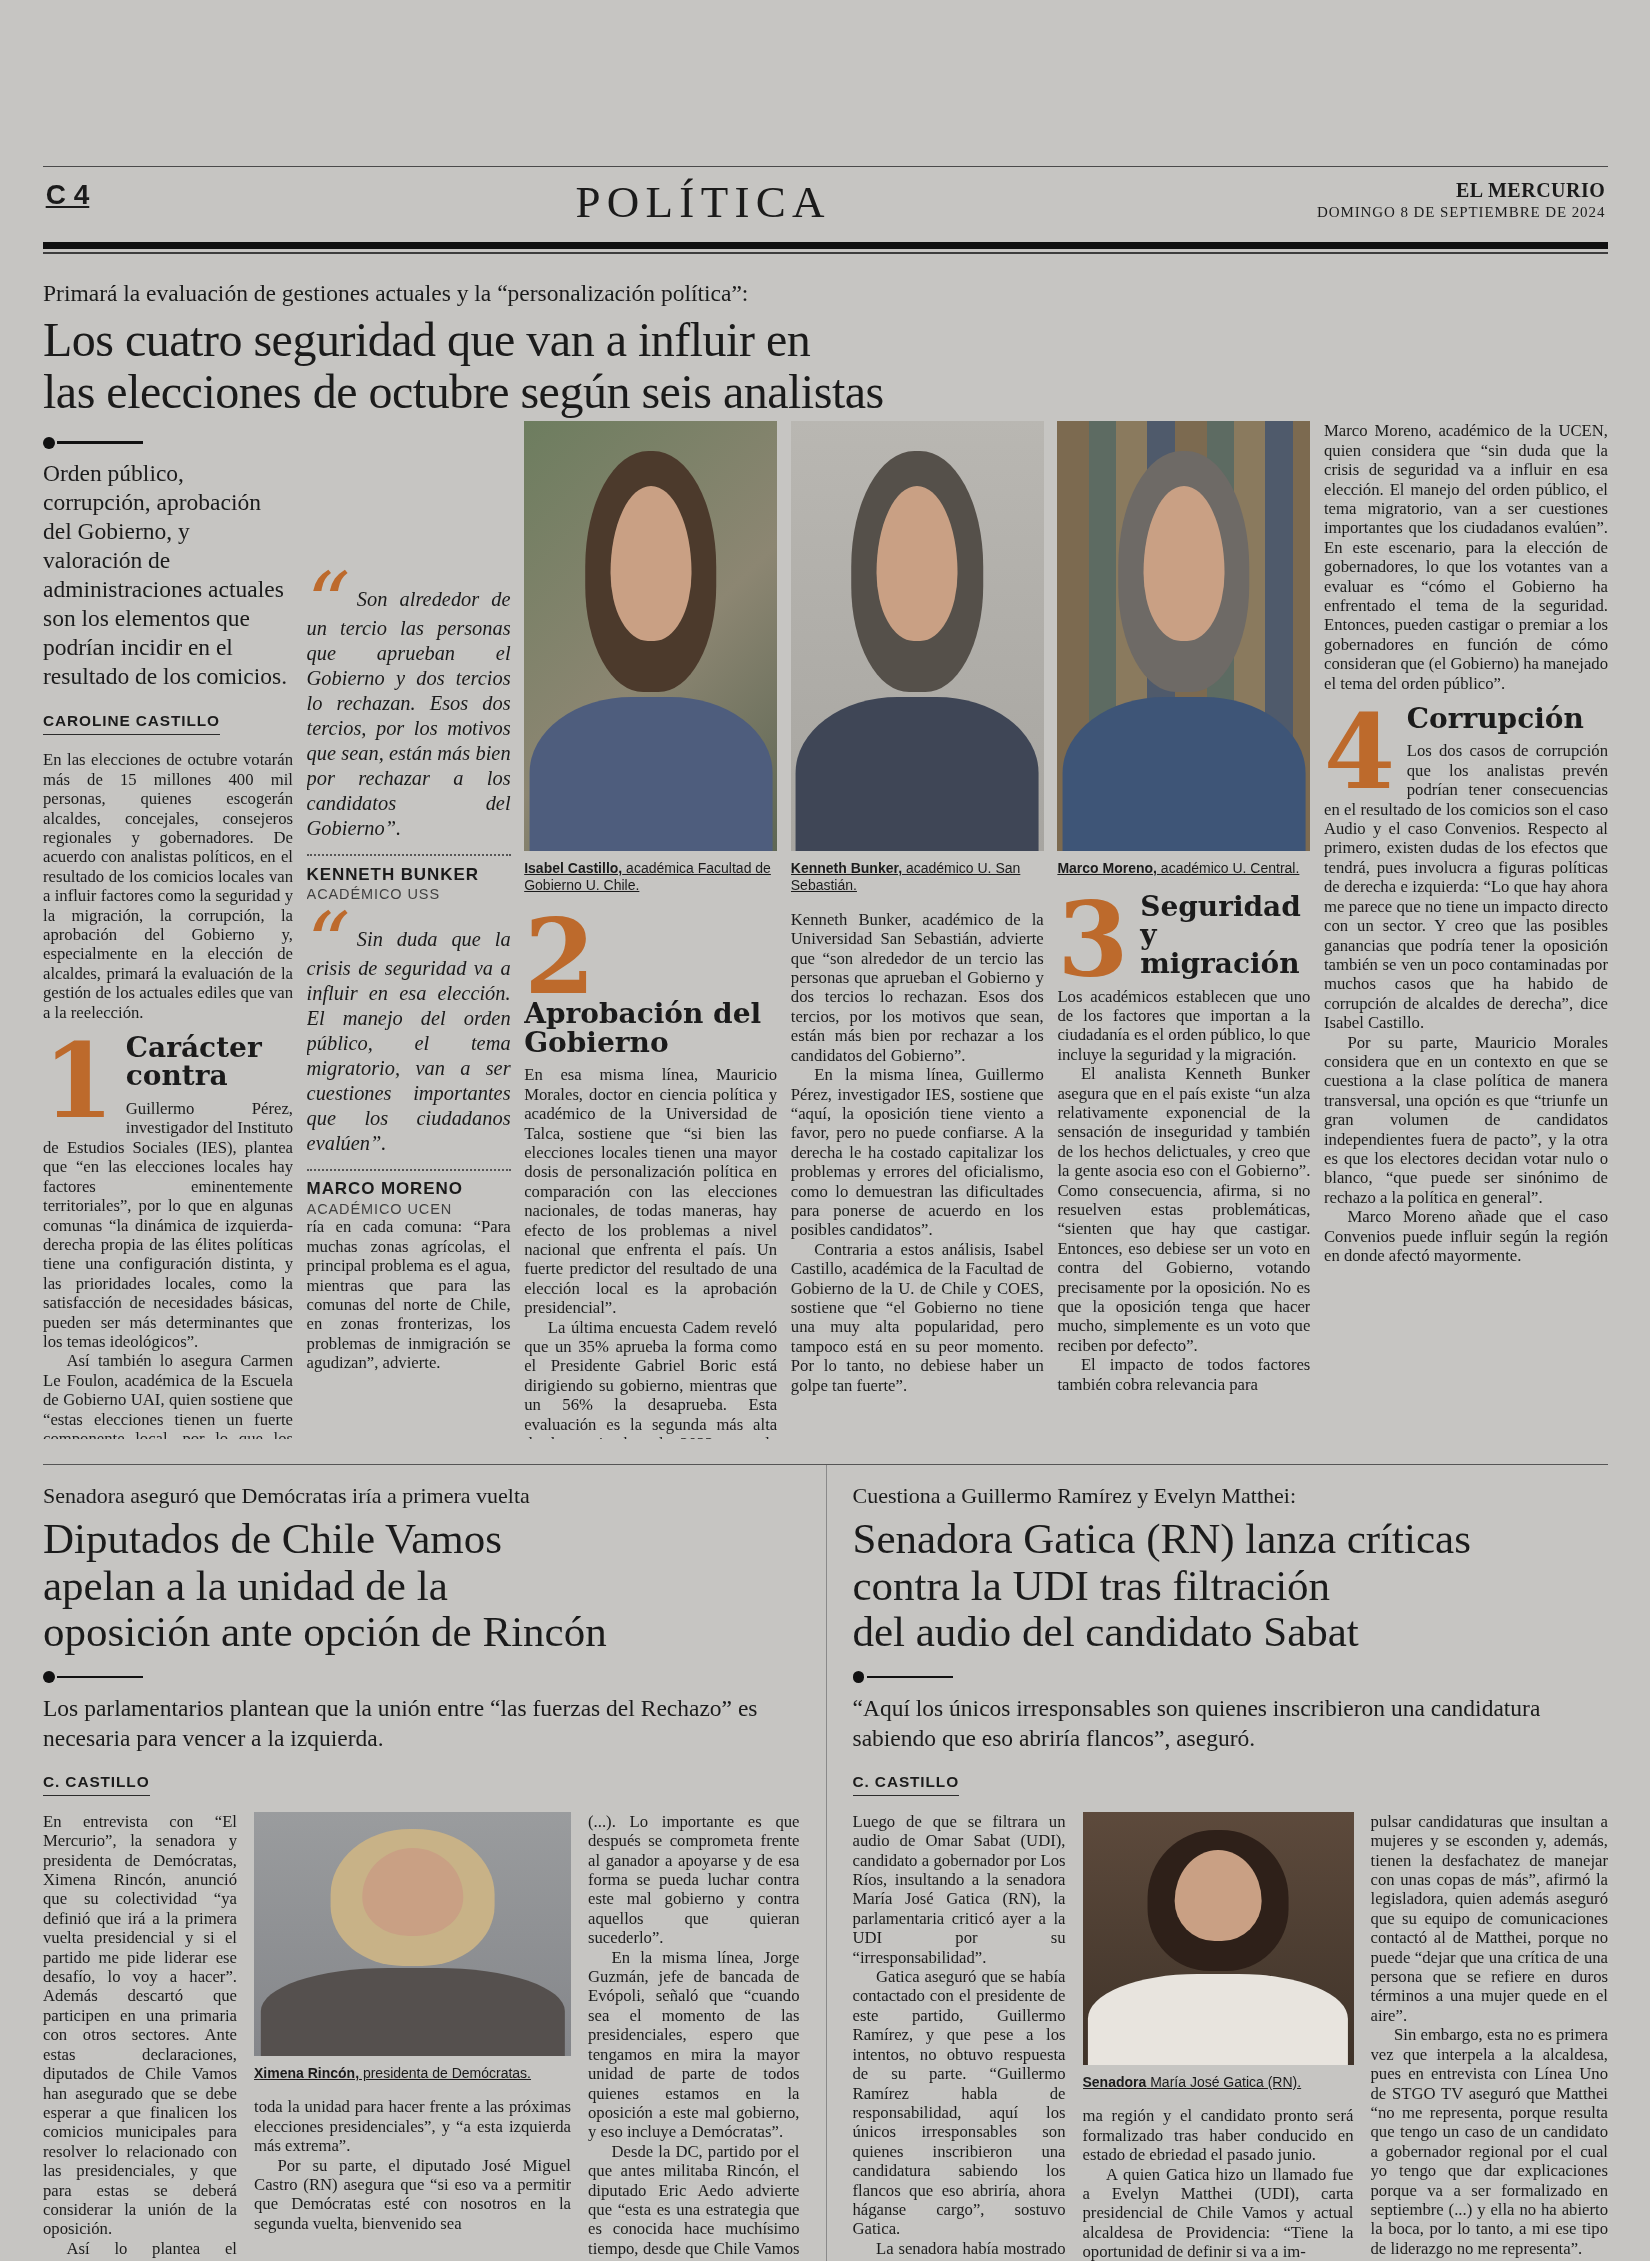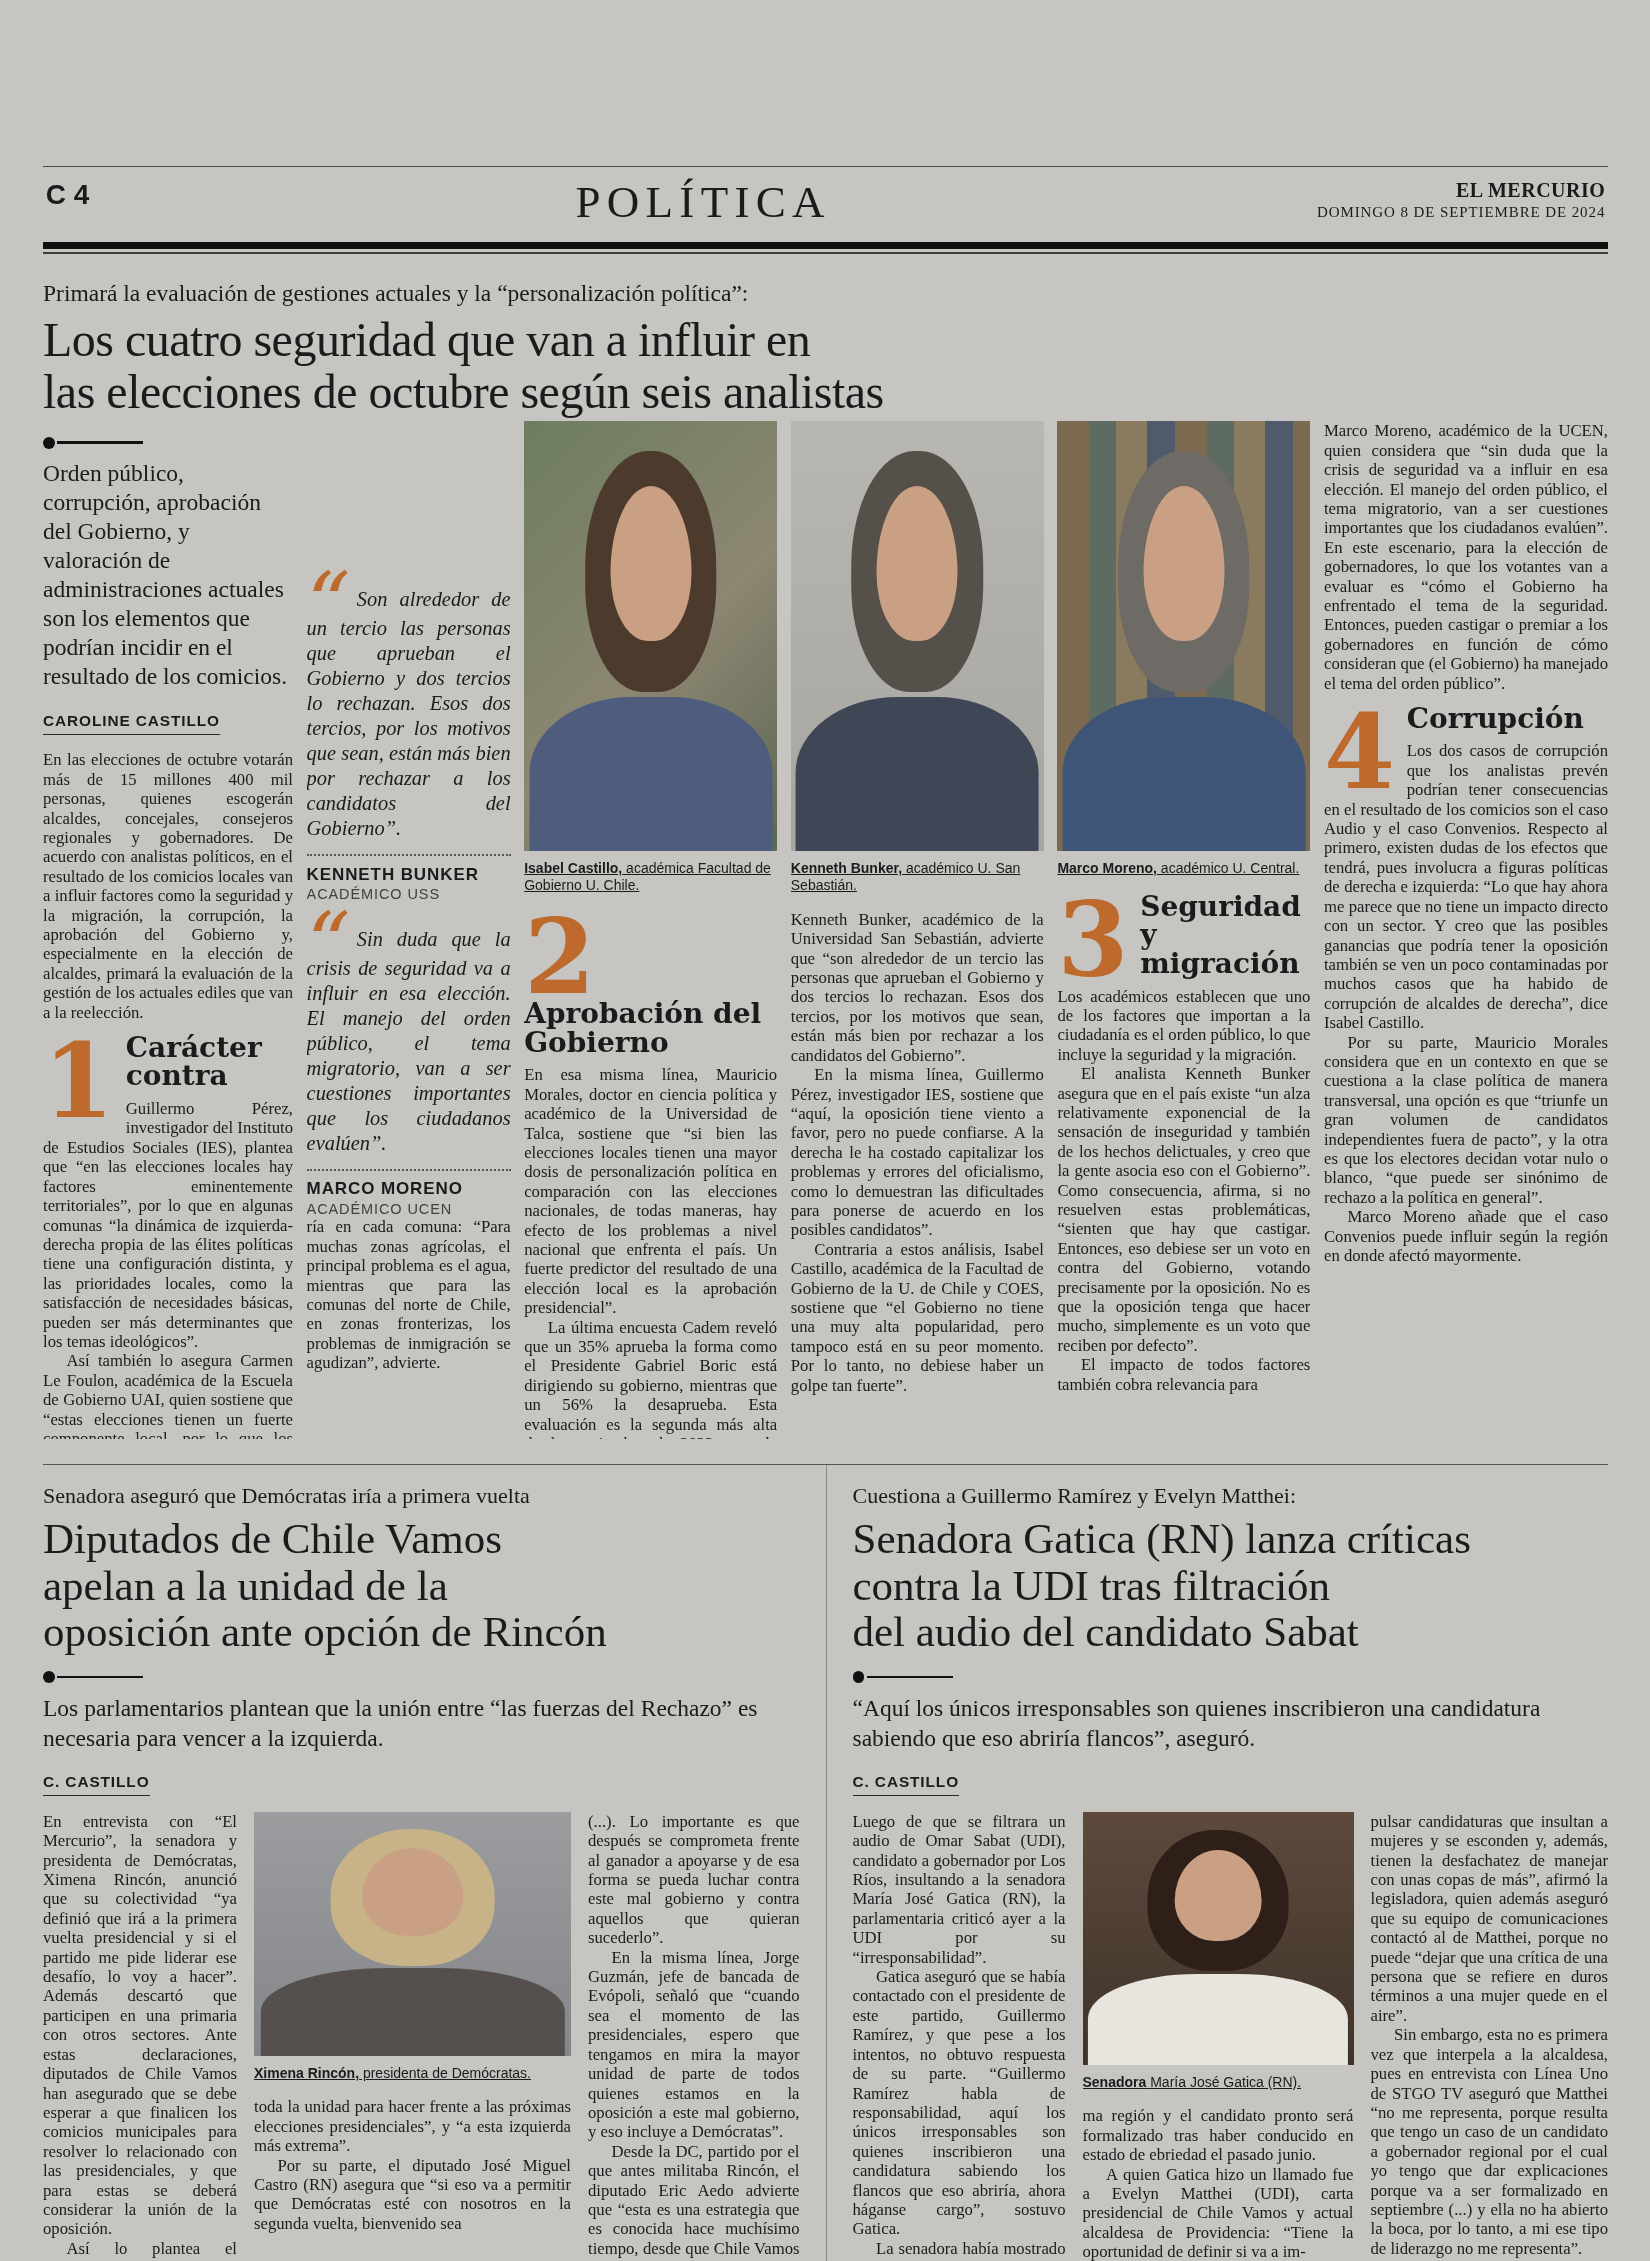--- a/index.html
+++ b/index.html
@@ -3,21 +3,21 @@
 <meta charset="utf-8">
 <style>
   html,body{margin:0;padding:0;}
   .page{position:relative;width:1651px;height:3100px;background:#c6c5c2;color:#1b1b1b;
         font-family:"Liberation Serif","DejaVu Serif",serif;overflow:hidden;}
   .inner{margin:0 43px;}
 
   
   .masthead{margin:166px 43px 0;border-top:1.4px solid #4a4a4a;display:flex;align-items:flex-start;
             padding:11.8px 2.7px 13.6px;}
-  .mh-page{font-family:"Liberation Sans","DejaVu Sans",sans-serif;font-weight:bold;font-size:28px;}
+  .mh-page{font-family:"Liberation Sans","DejaVu Sans",sans-serif;font-weight:bold;font-size:28px;text-decoration:underline;}
   .mh-section{flex:1;text-align:center;font-size:45px;letter-spacing:6.3px;font-weight:normal;margin-top:-2.7px;}
   .mh-right{text-align:right;line-height:1.15;}
   .mh-paper{font-weight:bold;font-size:20px;letter-spacing:0.5px;}
   .mh-date{font-size:15px;letter-spacing:0.9px;margin-top:1.8px;}
   .rule-thick{margin:0 43px;height:7.2px;background:#101010;}
   .rule-thin{margin:3.6px 43px 0;height:1.4px;background:#3d3d3d;}
 
   
   .kicker{font-size:23.5px;margin-top:26px;}
   .headline{font-weight:normal;margin:7.2px 0 0;line-height:1.08;}

